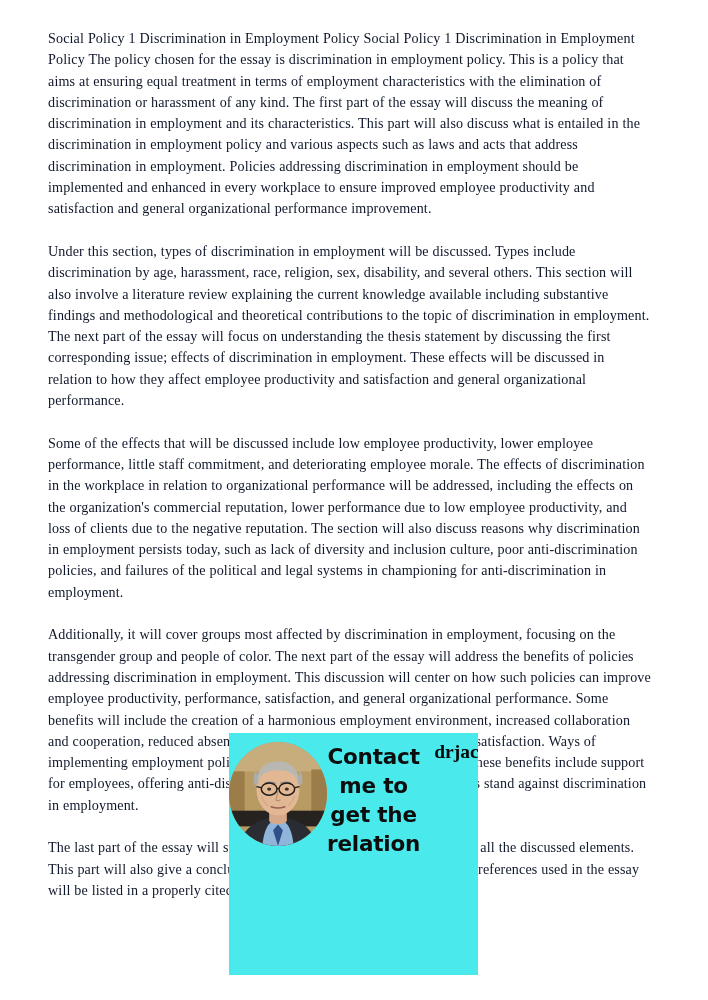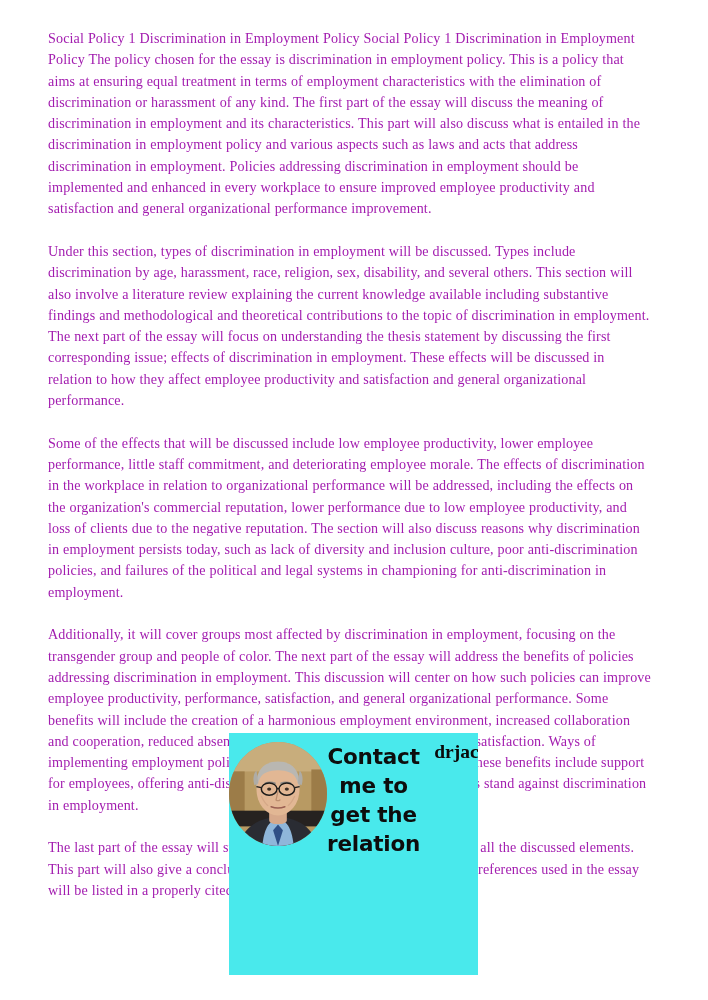--- a/index.html
+++ b/index.html
@@ -26,21 +26,21 @@
     position: absolute;
     left: 48px;
     top: 28px;
     width: 604px;
   }
 
   .para {
     margin: 0 0 21.3px 0;
     font-size: 14.1px;
     line-height: 21.3px;
-    color: #a21caf;
+    color: #0f172a;
     text-align: left;
     letter-spacing: 0.01em;
     word-spacing: 0.01em;
   }
 
   .para:last-child {
     margin-bottom: 0;
   }
 
   

